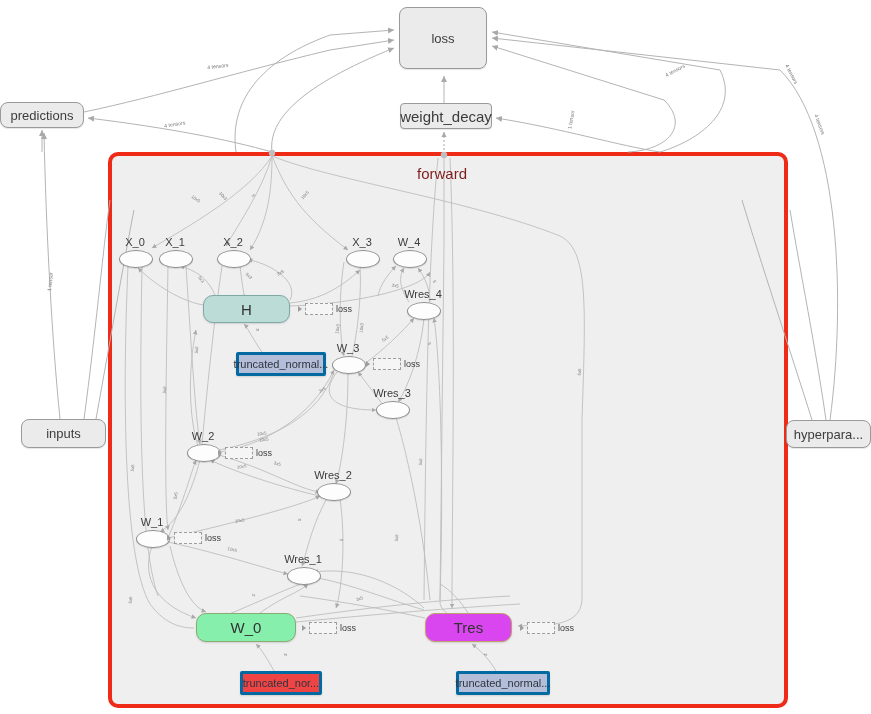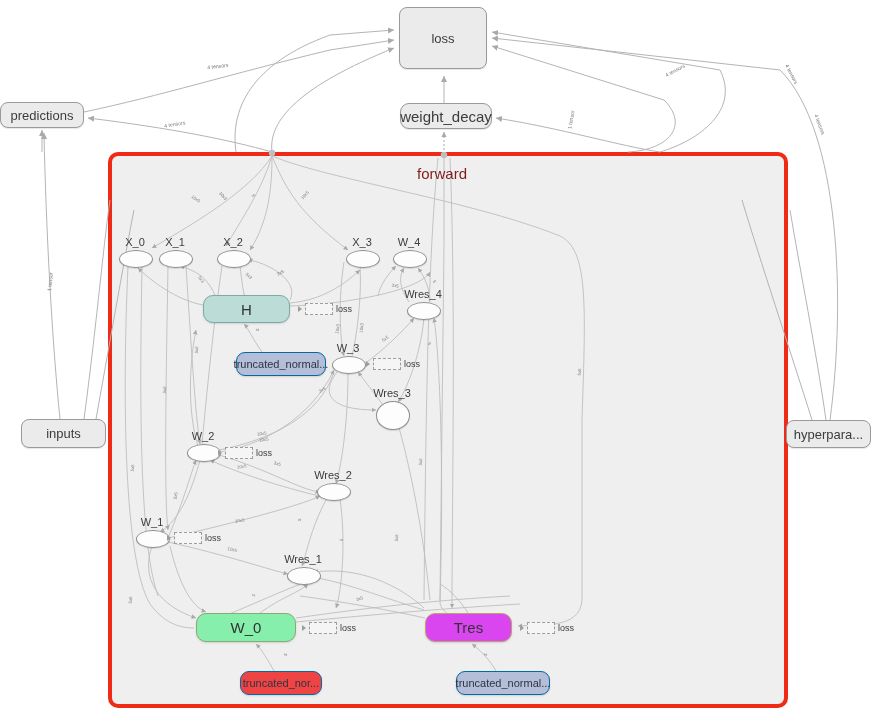--- a/index.html
+++ b/index.html
@@ -10,32 +10,32 @@
   #stage{position:absolute;left:0;top:0;width:871px;height:714px;}
 
   svg.layer{position:absolute;left:0;top:0;width:871px;height:714px;overflow:visible;}
   svg.edges{z-index:1;}
 
   
   .node{position:absolute;z-index:3;box-sizing:border-box;display:flex;
         align-items:center;justify-content:center;}
 
   .rnode{                       
-        border:1px solid #9a9a9a;border-radius:9px;background:#ebebeb;
+        border:1px solid #9a9a9a;border-radius:4px;background:#ebebeb;
         color:#3c3c3c;font-size:15px;
         box-shadow:0 1px 1px rgba(0,0,0,.10);}
 
   .rnode.small{font-size:13px;border-radius:8px;}
 
   .scope{                       
         border:1px solid #8f8f8f;border-radius:10px;font-size:15px;color:#333;
         box-shadow:0 1px 2px rgba(0,0,0,.13);}
 
   .tn{                          
-        border:1px solid #0369a1;border-radius:9px;font-size:11px;color:#2e3440;
+        border:3px solid #0369a1;border-radius:2px;font-size:11px;color:#2e3440;
         box-shadow:0 1px 2px rgba(0,0,0,.13);}
 
   
   .vnode{position:absolute;z-index:3;}
   .vnode .ell{width:100%;height:100%;border:1px solid #8d8d8d;border-radius:50%;
               background:#fdfdfd;box-shadow:0 1px 1px rgba(0,0,0,.12);}
   .vnode .vlabel{position:absolute;left:50%;transform:translateX(-50%);
                  bottom:100%;margin-bottom:2px;white-space:nowrap;
                  font-size:11px;color:#3c3c3c;}
 
@@ -288,21 +288,21 @@
         <div class="vlabel">W_4</div>
       </div>
       <div class="vnode" style="left: 407px; top: 302px; width: 32px; height: 16px;">
         <div class="ell"></div>
         <div class="vlabel">Wres_4</div>
       </div>
       <div class="vnode" style="left: 332px; top: 356px; width: 32px; height: 16px;">
         <div class="ell"></div>
         <div class="vlabel">W_3</div>
       </div>
-      <div class="vnode" style="left: 376px; top: 401px; width: 32px; height: 27px;">
+      <div class="vnode" style="left: 376px; top: 401px; width: 32px; height: 16px;">
         <div class="ell"></div>
         <div class="vlabel">Wres_3</div>
       </div>
       <div class="vnode" style="left: 187px; top: 444px; width: 32px; height: 16px;">
         <div class="ell"></div>
         <div class="vlabel">W_2</div>
       </div>
       <div class="vnode" style="left: 317px; top: 483px; width: 32px; height: 16px;">
         <div class="ell"></div>
         <div class="vlabel">Wres_2</div>

